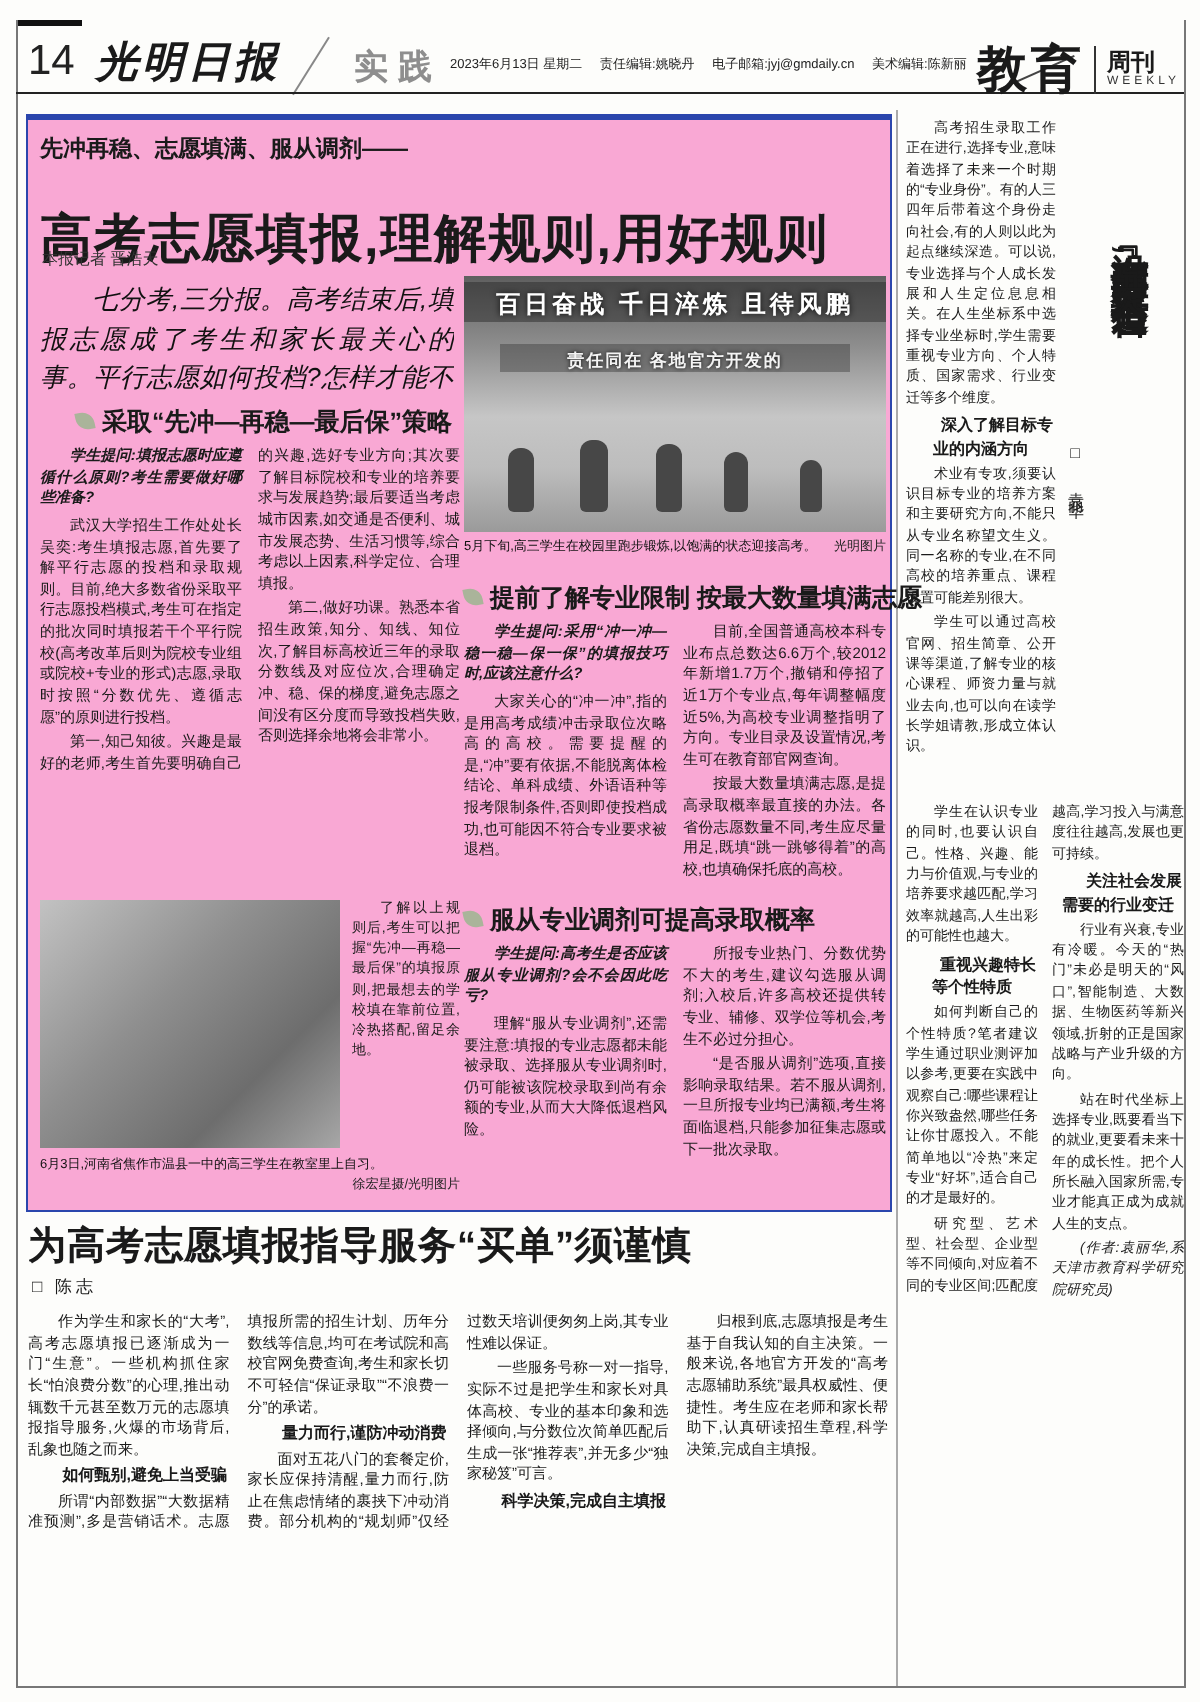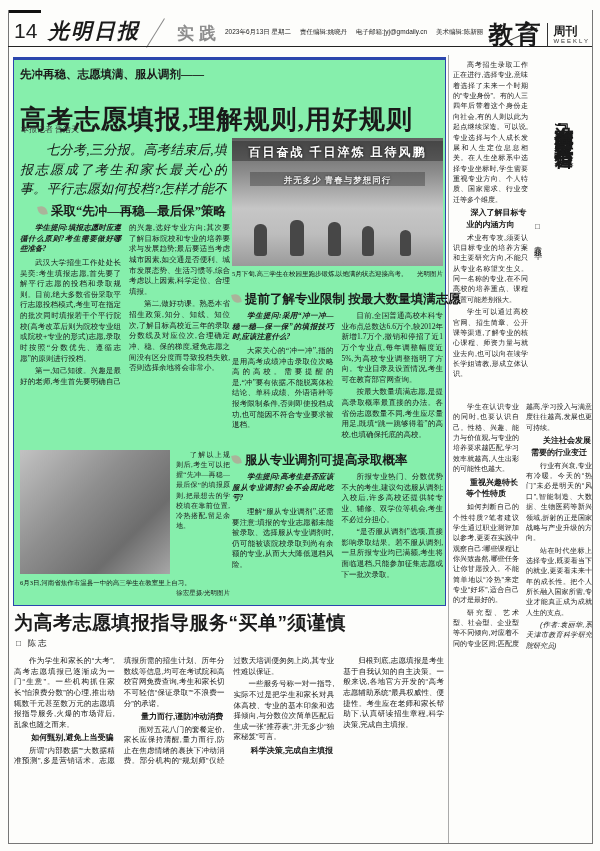--- a/index.html
+++ b/index.html
@@ -22,21 +22,21 @@
   .weekly{position:absolute;right:10px;top:18px;display:flex;align-items:center;}
   .weekly-cn{font-size:25px;font-weight:900;letter-spacing:2px;}
   .weekly-div{width:1px;height:24px;background:#333;margin:0 5px;}
   .weekly-stack{display:flex;flex-direction:column;line-height:1.1;}
   .weekly-sub{font-size:12px;font-weight:bold;}
   .weekly-en{font-size:6px;letter-spacing:2px;color:#333;}
   
   .vsep{position:absolute;left:448px;top:55px;width:1px;height:788px;background:#aaa;}
   
   .bluebox{position:absolute;left:13px;top:57px;width:431px;height:545px;
-           border:1px solid #2b46ad;border-top:3px solid #2b46ad;background:#86efac;font-family:Liberation Serif, serif;}
+           border:1px solid #2b46ad;border-top:3px solid #2b46ad;background:#f9a8d4;}
   .kicker{position:absolute;left:6px;top:7px;font-size:11.5px;font-weight:bold;}
   .headline{position:absolute;left:6px;top:23px;font-size:26px;font-weight:900;letter-spacing:1px;white-space:nowrap;margin-top:19px;}
   .byline{position:absolute;left:7px;top:64px;font-size:8px;color:#333;}
   .intro{position:absolute;left:6px;top:80px;width:207px;height:58px;overflow:hidden;
          font-size:13px;line-height:1.5;font-style:italic;color:#111;text-align:justify;text-indent:2em;}
   .sec-head{position:absolute;font-size:12.5px;font-weight:900;white-space:nowrap;}
   .leaf{display:inline-block;width:9px;height:9px;background:#aab49a;border-radius:0 70% 0 70%;
         margin-right:4px;transform:rotate(-12deg);}
   .body-cols{position:absolute;font-size:7.5px;line-height:1.42;text-align:justify;overflow:hidden;
              column-gap:8px;}
@@ -137,21 +137,21 @@
     </div>
     <div class="caption caption-left">
       <span>6月3日,河南省焦作市温县一中的高三学生在教室里上自习。</span>
       <span class="credit">徐宏星摄/光明图片</span>
     </div>
 
     <div class="photo-top">
       <div class="banner1"></div>
       <div class="banner2"></div>
       <div class="slogan1">百日奋战 千日淬炼 且待风鹏</div>
-      <div class="slogan2">并无多少 青春与梦想同行</div>
+      <div class="slogan2">责任同在 各地官方开发的</div>
       <div class="runner" style="left:22px;width:13px;height:32px;"></div>
       <div class="runner" style="left:58px;width:14px;height:36px;"></div>
       <div class="runner" style="left:96px;width:13px;height:34px;"></div>
       <div class="runner" style="left:130px;width:12px;height:30px;"></div>
       <div class="runner" style="left:168px;width:11px;height:26px;"></div>
     </div>
     <div class="caption caption-top">
       <span>5月下旬,高三学生在校园里跑步锻炼,以饱满的状态迎接高考。</span>
       <span class="credit">光明图片</span>
     </div>

